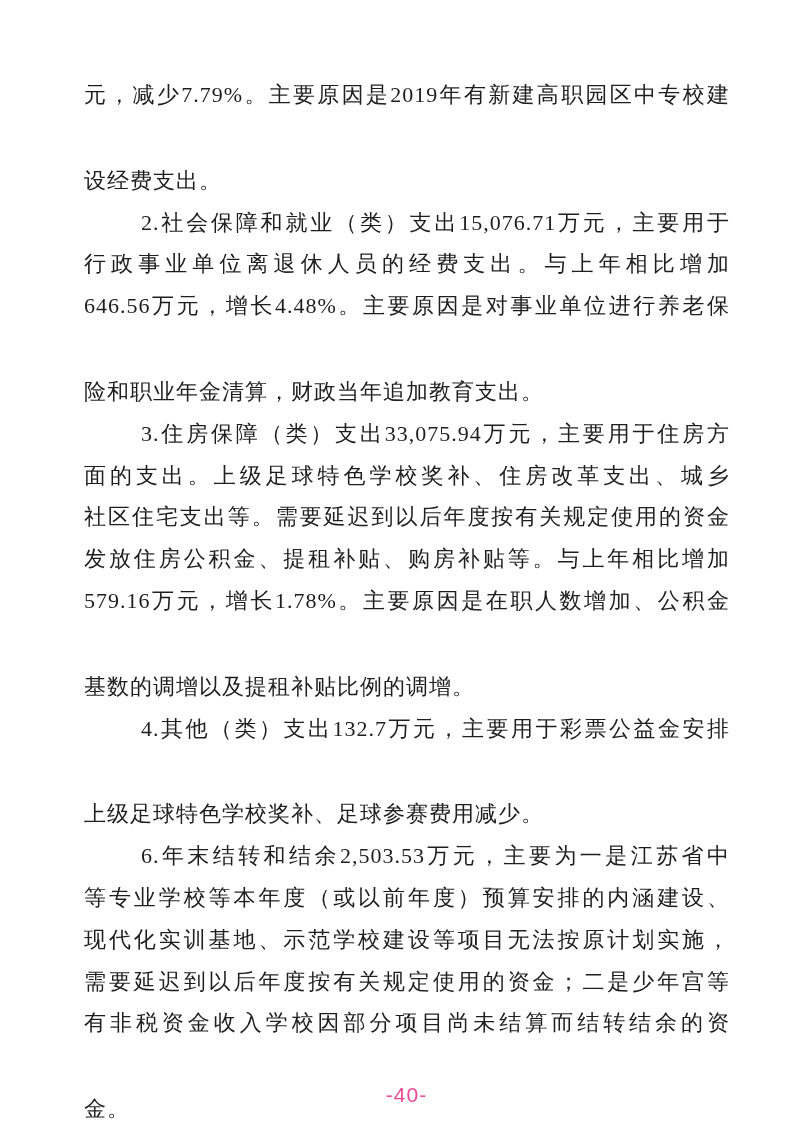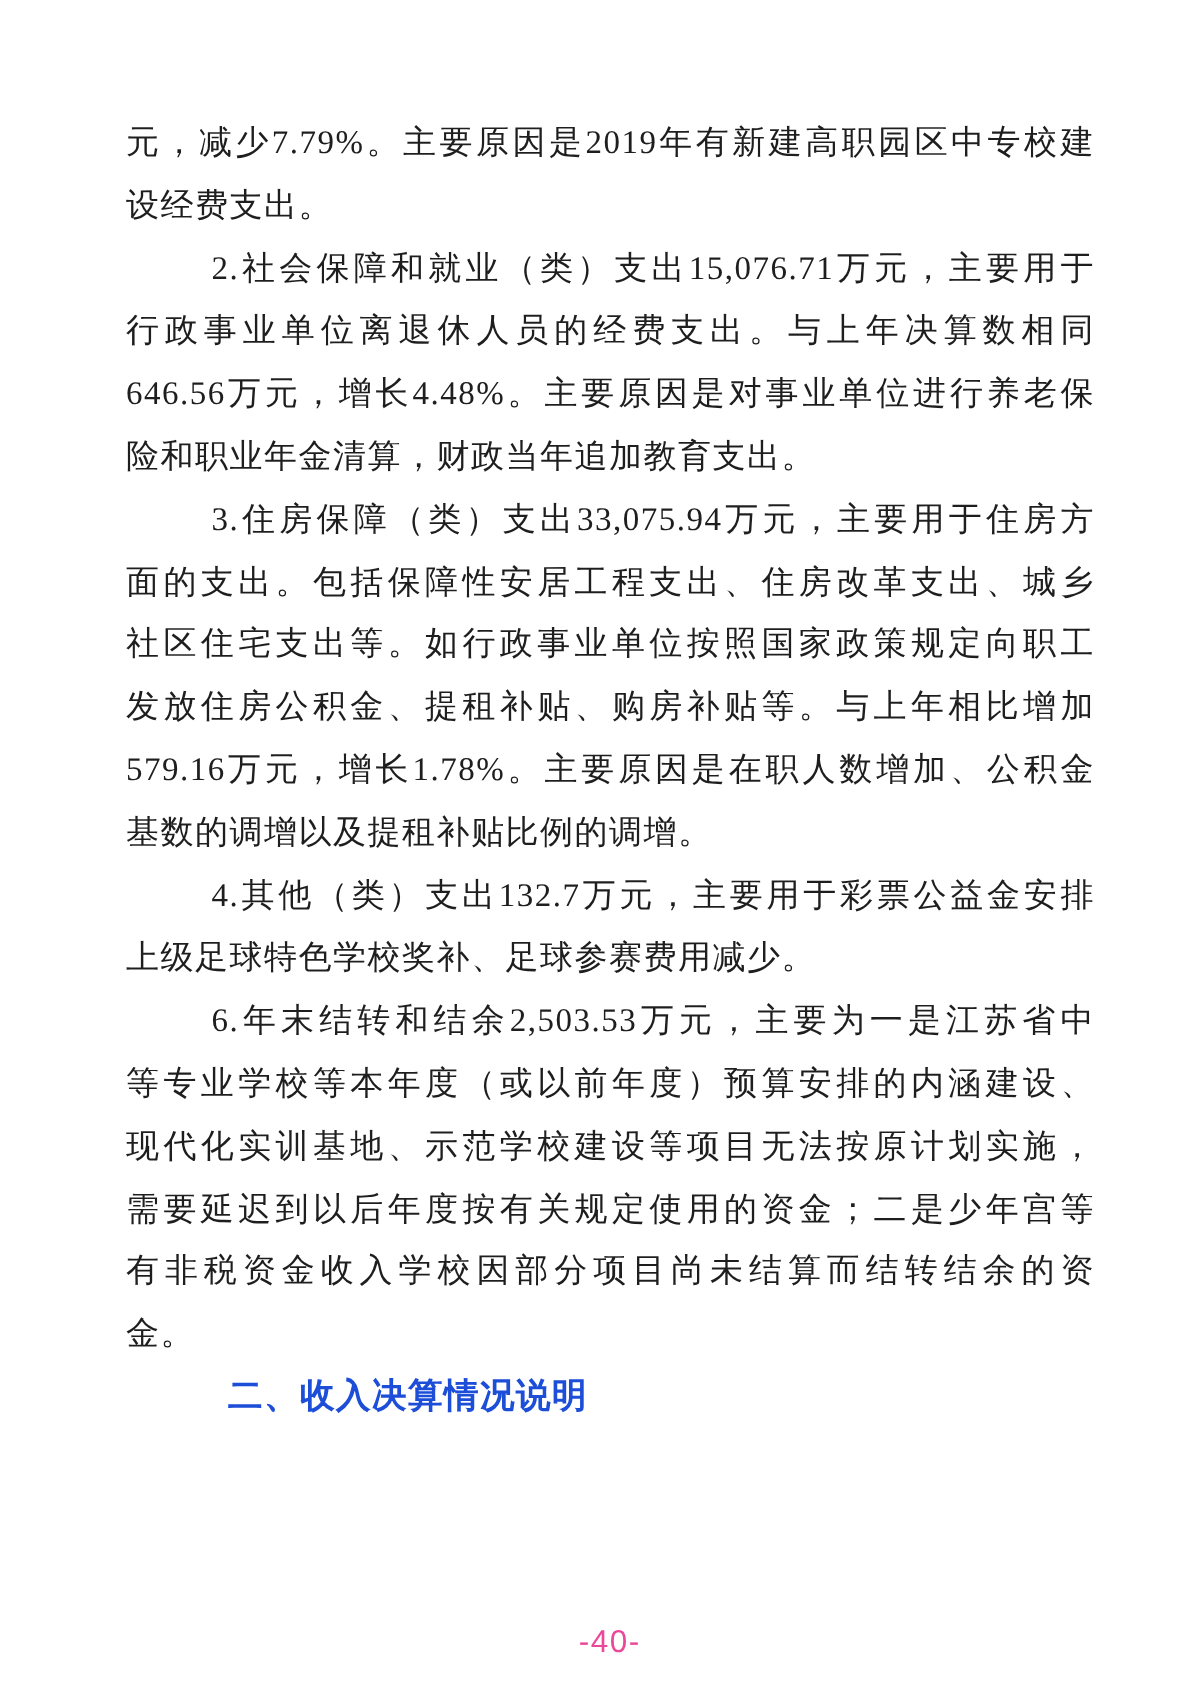--- a/index.html
+++ b/index.html
@@ -24,20 +24,21 @@
     font-size: 22px;
     line-height: 41.8px;
     height: 41.8px;
     letter-spacing: 1px;
     text-align: justify;
     text-align-last: justify;
     overflow: hidden;
   }
   .ln.end {
     text-align-last: auto;
+    margin-top: 44px;
   }
   .ln.ind {
     text-indent: 57px;
   }
   .heading {
     font-family: "Liberation Sans", "DejaVu Sans", sans-serif;
     font-weight: 700;
     font-size: 23px;
     line-height: 41.8px;
     height: 41.8px;
@@ -60,27 +61,27 @@
 </head>
 <body>
 
 <div class="page">
   <div class="body-col">
 
     <div class="ln">元，减少7.79%。主要原因是2019年有新建高职园区中专校建</div>
     <div class="ln end">设经费支出。</div>
 
     <div class="ln ind">2.社会保障和就业（类）支出15,076.71万元，主要用于</div>
-    <div class="ln">行政事业单位离退休人员的经费支出。与上年决算数相同</div>
+    <div class="ln">行政事业单位离退休人员的经费支出。与上年相比增加</div>
     <div class="ln">646.56万元，增长4.48%。主要原因是对事业单位进行养老保</div>
     <div class="ln end">险和职业年金清算，财政当年追加教育支出。</div>
 
     <div class="ln ind">3.住房保障（类）支出33,075.94万元，主要用于住房方</div>
-    <div class="ln">面的支出。包括保障性安居工程支出、住房改革支出、城乡</div>
-    <div class="ln">社区住宅支出等。如行政事业单位按照国家政策规定向职工</div>
+    <div class="ln">面的支出。上级足球特色学校奖补、住房改革支出、城乡</div>
+    <div class="ln">社区住宅支出等。需要延迟到以后年度按有关规定使用的资金</div>
     <div class="ln">发放住房公积金、提租补贴、购房补贴等。与上年相比增加</div>
     <div class="ln">579.16万元，增长1.78%。主要原因是在职人数增加、公积金</div>
     <div class="ln end">基数的调增以及提租补贴比例的调增。</div>
 
     <div class="ln ind">4.其他（类）支出132.7万元，主要用于彩票公益金安排</div>
     <div class="ln end">上级足球特色学校奖补、足球参赛费用减少。</div>
 
 
     <div class="ln ind">6.年末结转和结余2,503.53万元，主要为一是江苏省中</div>
     <div class="ln">等专业学校等本年度（或以前年度）预算安排的内涵建设、</div>

